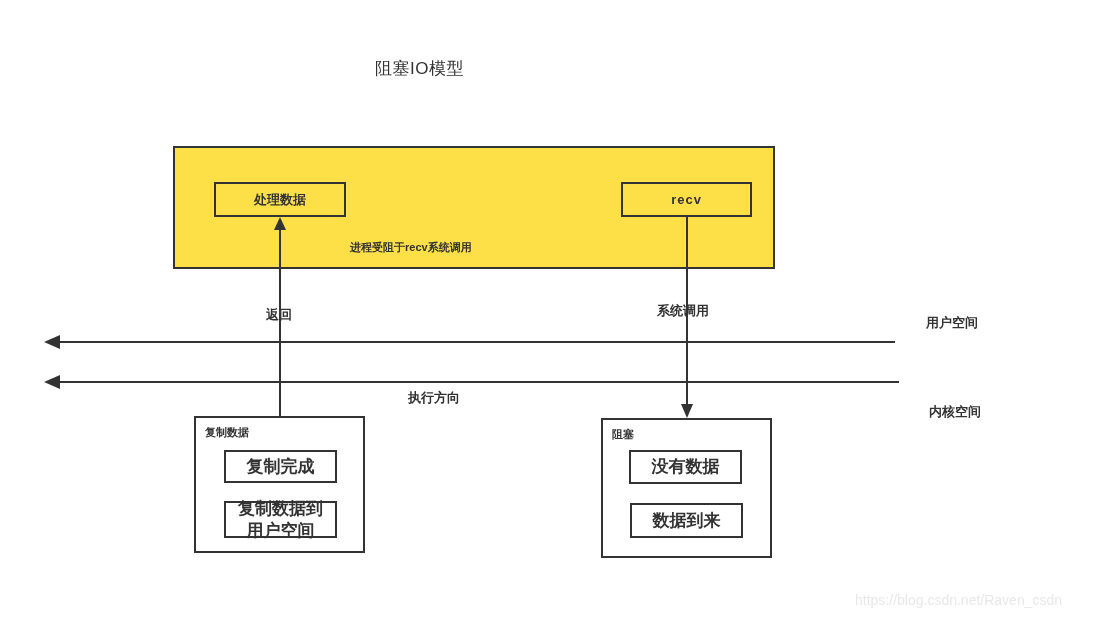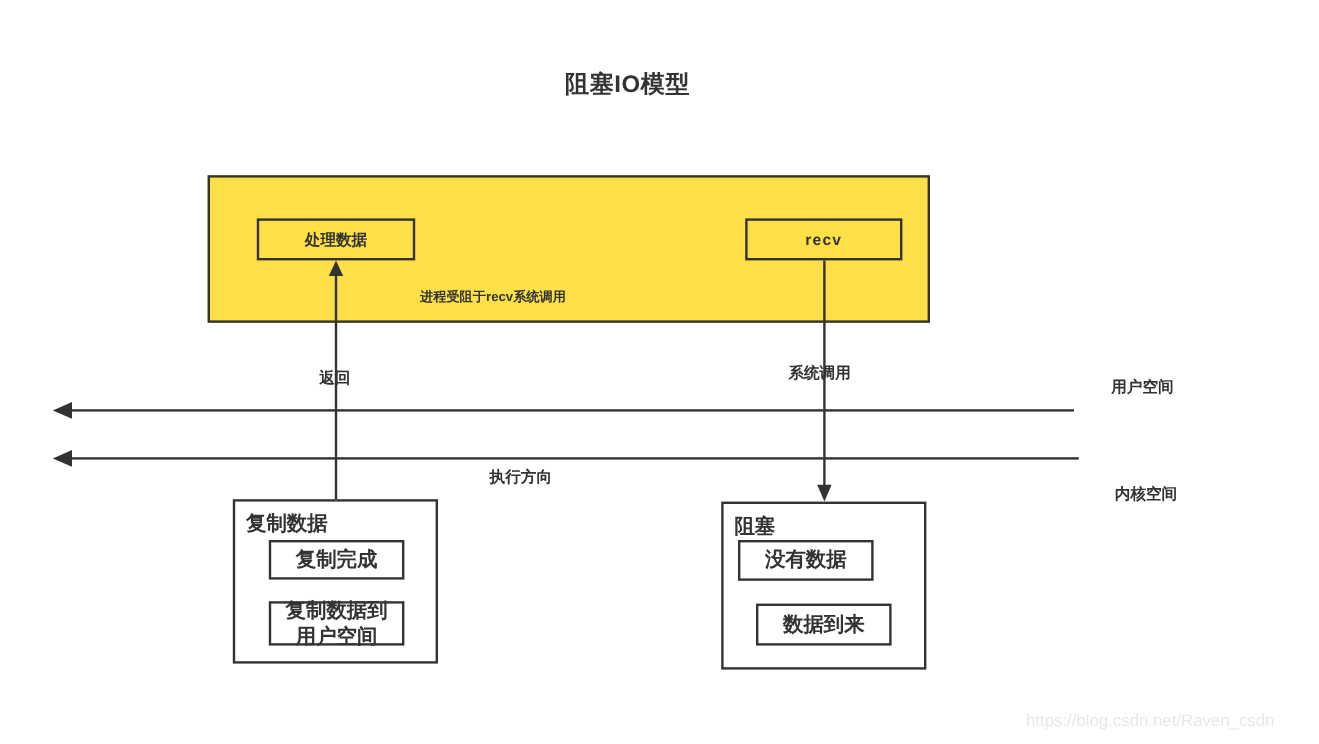--- a/index.html
+++ b/index.html
@@ -12,22 +12,22 @@
     position: relative;
     width: 1099px;
     height: 620px;
     background: #ffffff;
     overflow: hidden;
   }
   .abs { position: absolute; }
 
   .diagram-title {
     left: 375px; top: 57px; width: 200px;
-    text-align: right;
-    font-size: 20px; font-weight: bold;
+    text-align: left;
+    font-size: 17px; font-weight: normal;
     letter-spacing: 0.5px;
   }
 
   .box {
     border: 2px solid #333333;
     background: #fde047;
   }
   .outer-process-box { left: 173px; top: 146px; width: 602px; height: 123px; }
 
   .small-box {
@@ -78,34 +78,34 @@
     border-right: 16px solid #333333;
   }
   .arrow-left-user   { left: 44px; top: 335px; }
   .arrow-left-kernel { left: 44px; top: 375px; }
 
   .group-box { border: 2px solid #333333; background: #ffffff; }
   .copy-box  { left: 194px; top: 416px; width: 171px; height: 137px; }
   .block-box { left: 601px; top: 418px; width: 171px; height: 140px; }
   .group-title {
     position: absolute; left: 9px; top: 7px;
-    font-size: 17px; font-weight: bold; white-space: nowrap;
+    font-size: 11px; font-weight: bold; white-space: nowrap;
   }
   .inner-box {
     position: absolute;
     border: 2px solid #333333;
     display: flex; align-items: center; justify-content: center;
     font-size: 17px; font-weight: bold;
     text-align: center;
     line-height: 1.25;
   }
   .copy-item-1  { left: 28px; top: 32px;  width: 113px; height: 33px; }
   .copy-item-2  { left: 28px; top: 83px;  width: 113px; height: 37px; }
   .copy-item-2 span { display: inline-block; max-width: 97px; }
-  .block-item-1 { left: 12px; top: 30px;  width: 113px; height: 34px; }
+  .block-item-1 { left: 26px; top: 30px;  width: 113px; height: 34px; }
   .block-item-2 { left: 27px; top: 83px;  width: 113px; height: 35px; }
 
   .watermark {
     left: 855px; top: 592px; width: 240px;
     font-size: 14px;
     color: #e8e8e8;
     white-space: nowrap;
   }
 </style>
 </head>

